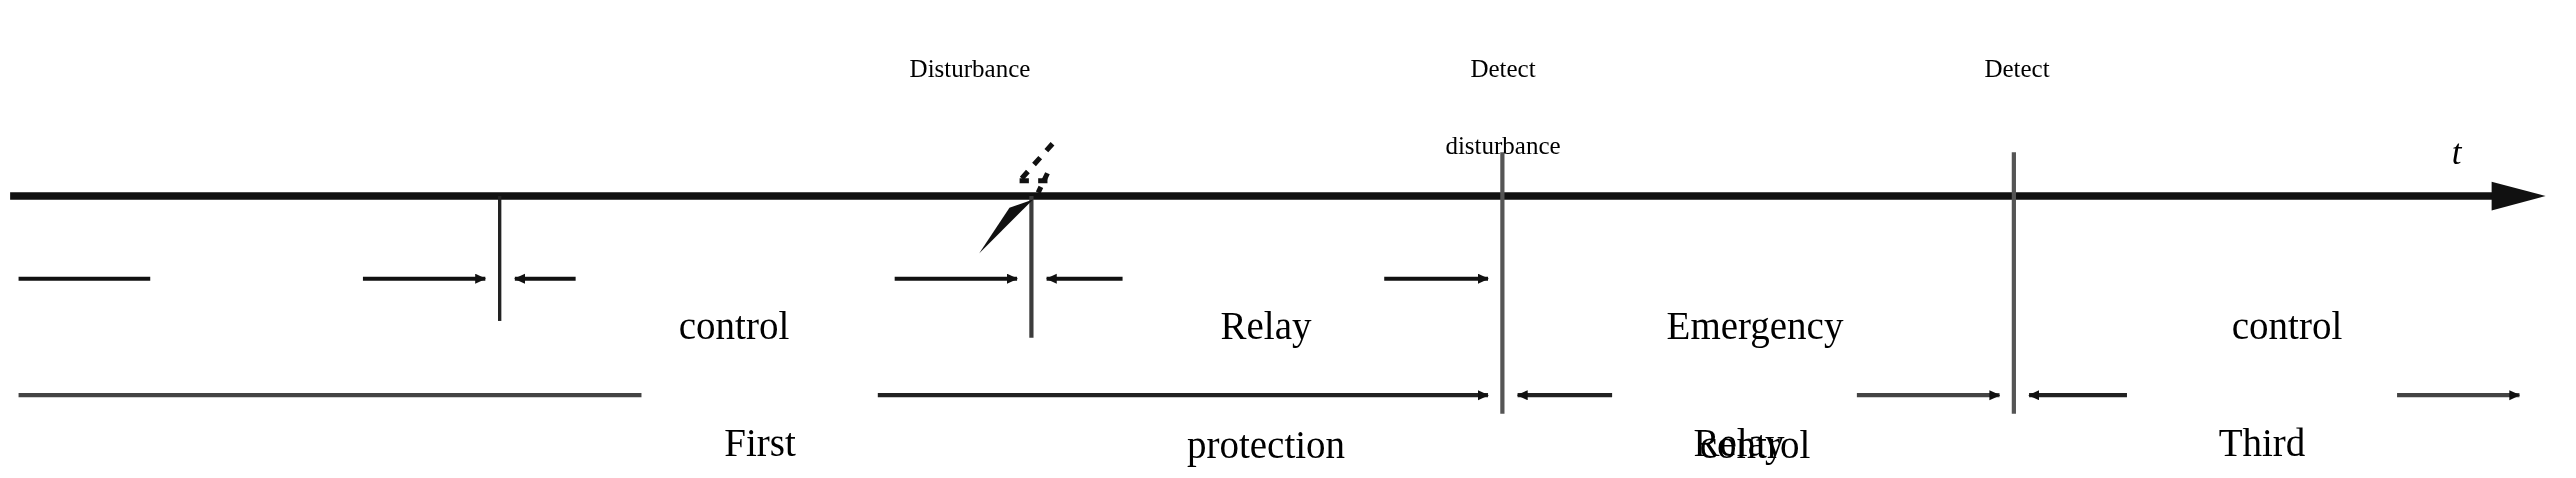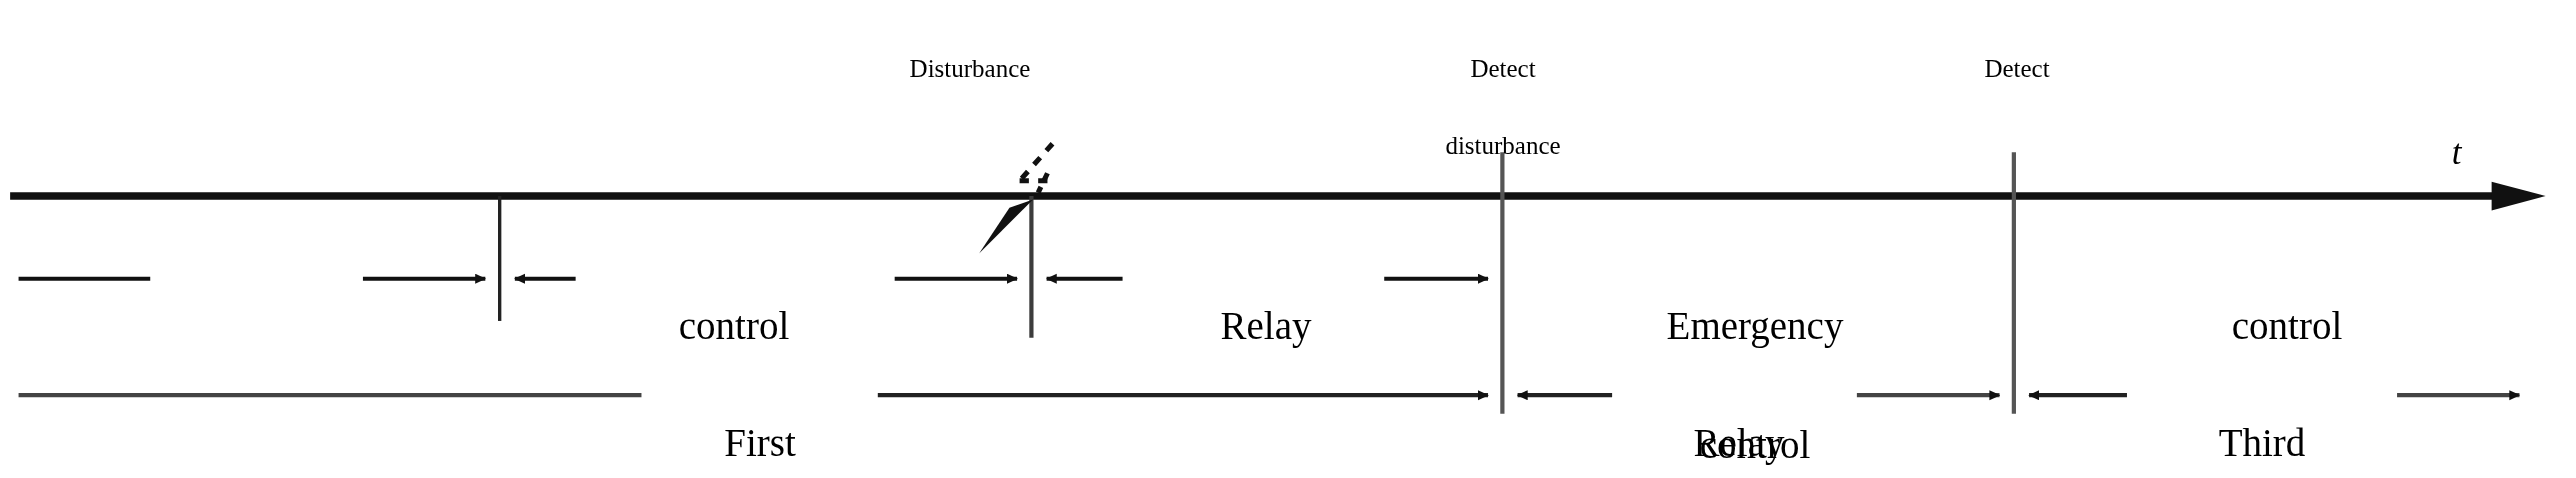--- a/index.html
+++ b/index.html
@@ -143,20 +143,21 @@
 
   <div class="lbl stage-label" style="left:84px; top:226px; width:346px;">
   </div>
 
   <div class="lbl stage-label" style="left:557px; top:226px; width:354px;">
     <span>control</span>
   </div>
 
   <div class="lbl stage-label" style="left:1131px; top:226px; width:270px;">
     <span>Relay</span>
+    <span>protection</span>
   </div>
 
   <div class="lbl stage-label" style="left:1578px; top:226px; width:354px;">
     <span>Emergency</span>
     <span>control</span>
   </div>
 
   <div class="lbl stage-label" style="left:2110px; top:226px; width:354px;">
     <span>control</span>
   </div>

